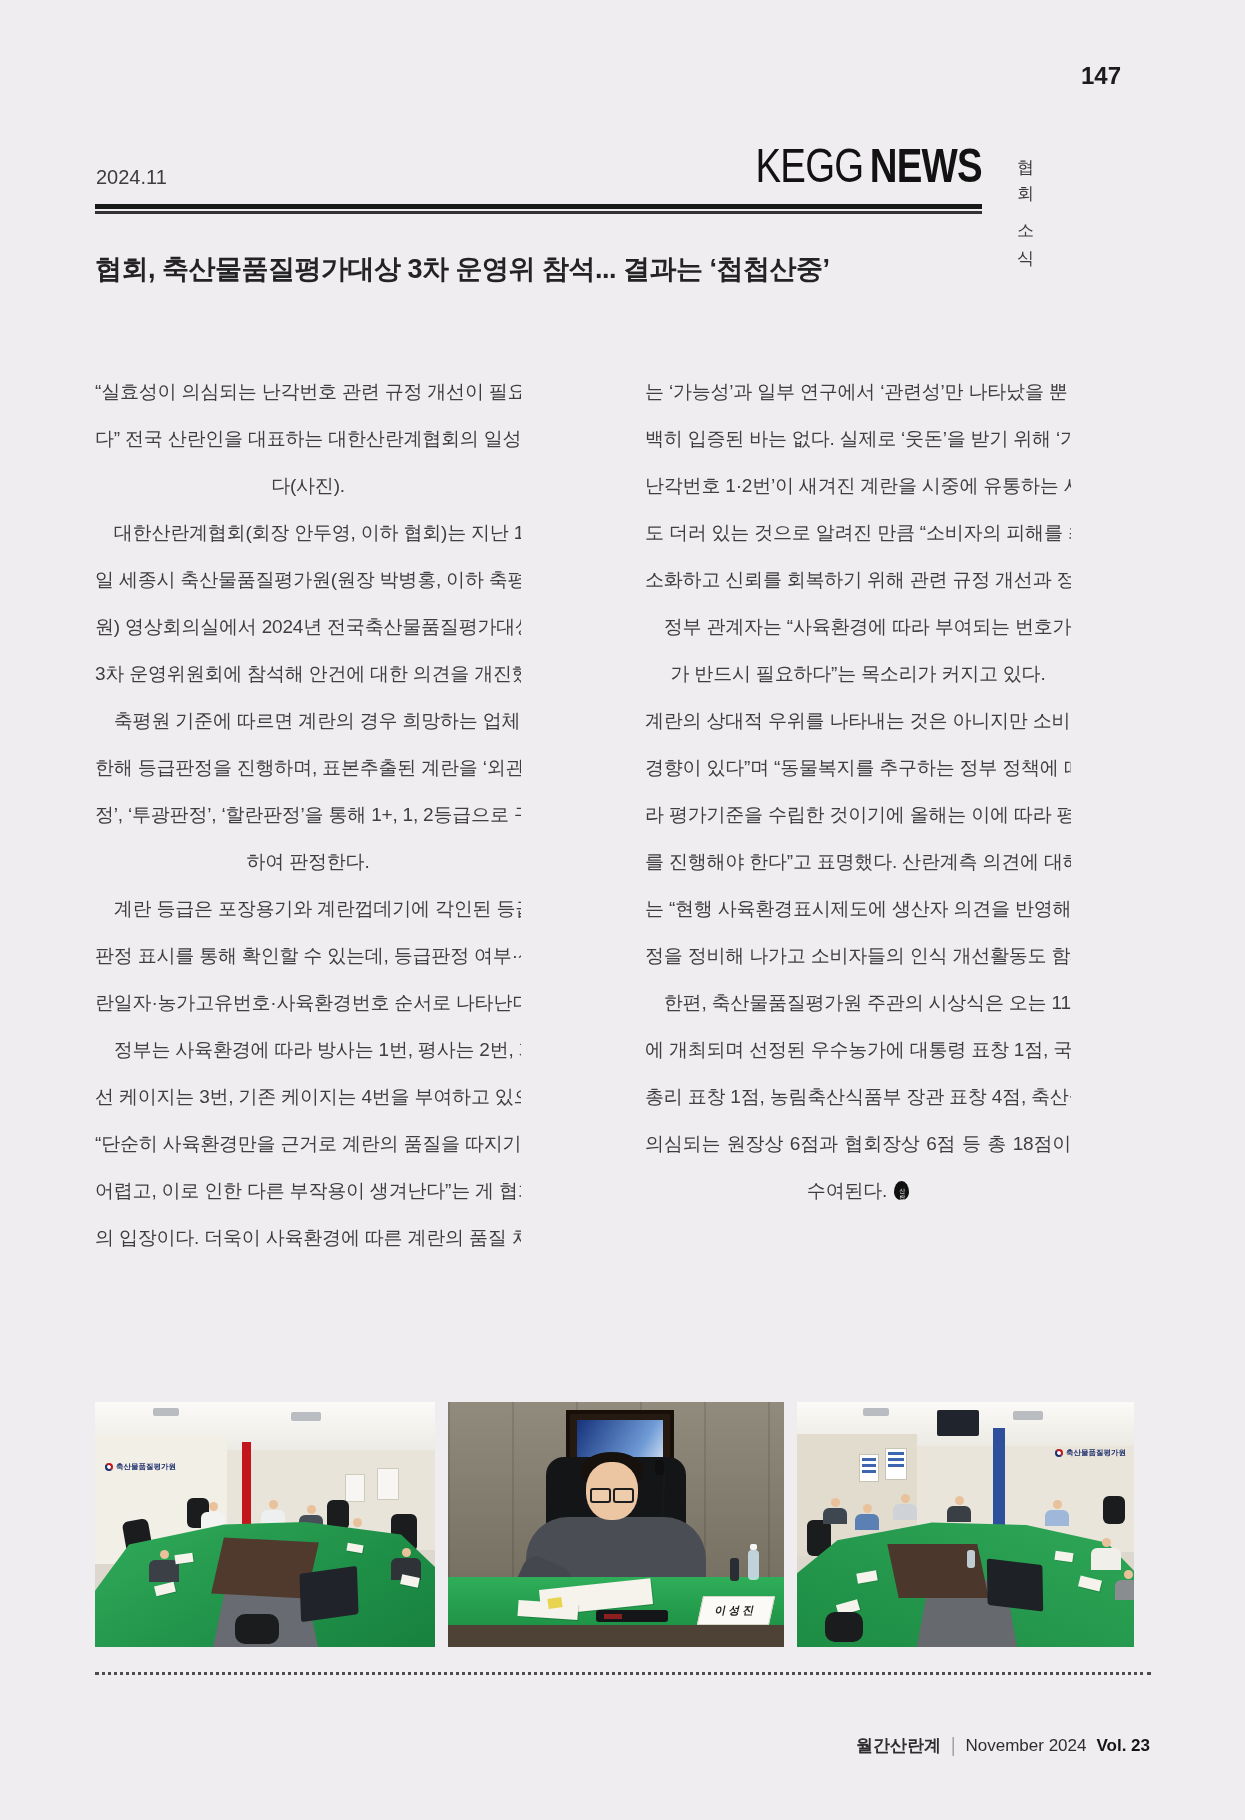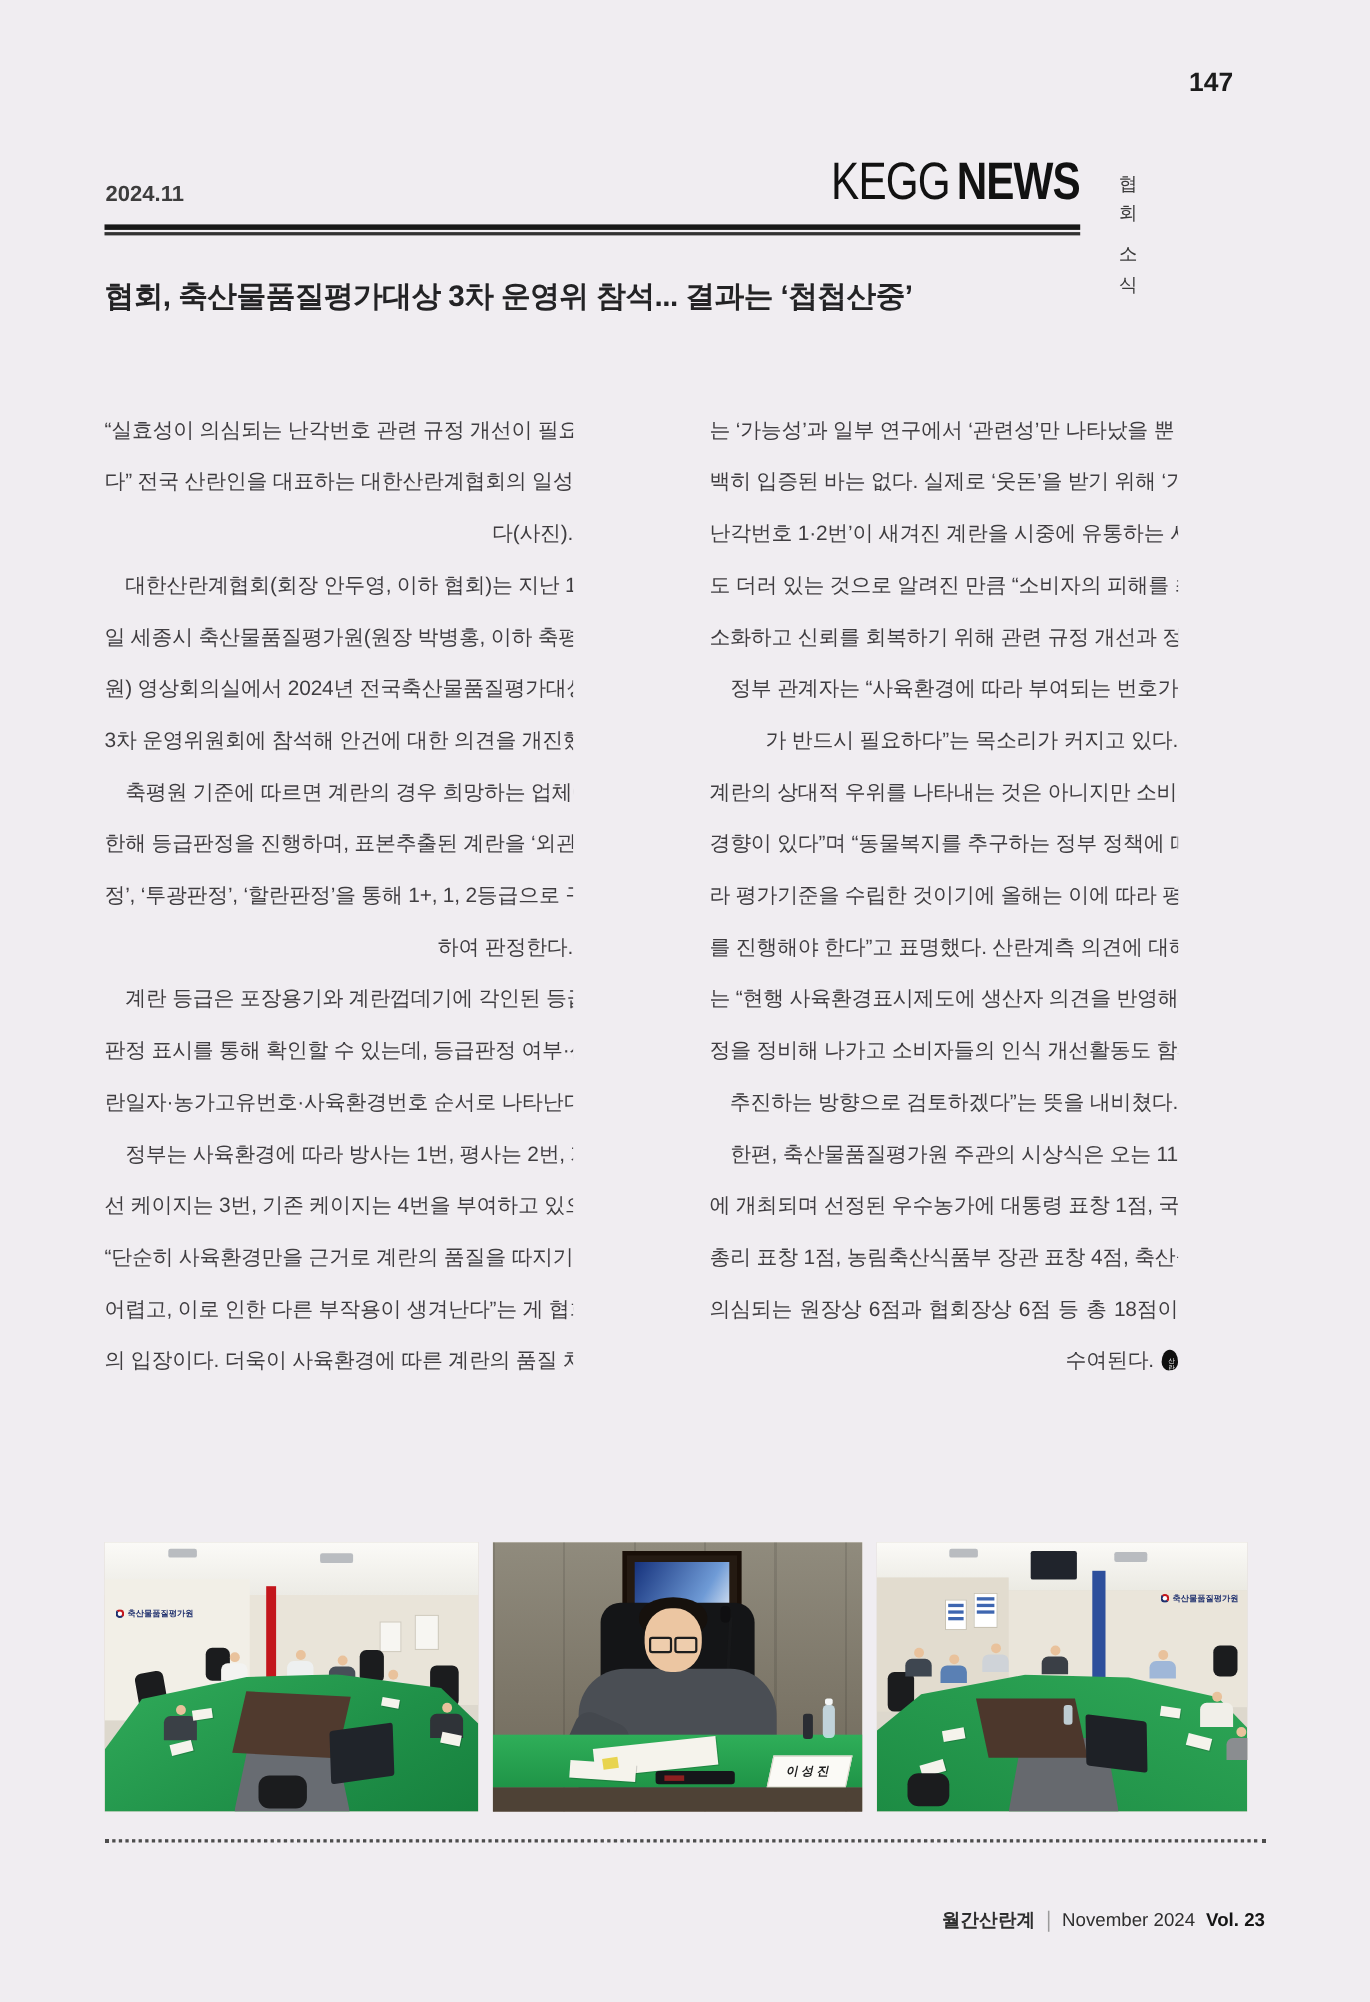--- a/index.html
+++ b/index.html
@@ -5,21 +5,21 @@
   html,body{margin:0;padding:0;}
   body{
     width:1245px;height:1820px;position:relative;overflow:hidden;
     background:#f0edf1;color:#3e3c3f;
     font-family:"Liberation Sans","DejaVu Sans",sans-serif;
   }
   .abs{position:absolute;}
 
   
   .page-number{position:absolute;top:62px;left:1053px;font-size:24px;font-weight:700;color:#1c1c1c;letter-spacing:0;margin-left:28px;}
-  .issue-date{position:absolute;left:96px;top:166px;font-size:20px;color:#3d3d3d;font-weight:bold;}
+  .issue-date{position:absolute;left:96px;top:166px;font-size:20px;color:#3d3d3d;}
   .masthead{position:absolute;left:95px;top:140px;width:887px;text-align:right;font-size:48px;line-height:1.1;color:#121212;white-space:nowrap;}
   .masthead-inner{display:inline-block;transform:scaleX(.8);transform-origin:100% 50%;letter-spacing:-1px;}
   .masthead .light{font-weight:400;}
   .masthead .bold{font-weight:800;margin-left:8px;}
   .rules{position:absolute;left:95px;top:204px;width:887px;}
   .rule-thick{height:5px;background:#181818;}
   .rule-thin{height:3px;background:#323232;margin-top:2px;}
   .section-vertical{
     position:absolute;left:1014px;top:147px;writing-mode:vertical-rl;
     font-size:17px;letter-spacing:9px;color:#3a3a3a;
@@ -27,21 +27,21 @@
 
   
   .article-title{position:absolute;left:95px;top:251px;width:980px;font-size:27px;font-weight:800;color:#232325;letter-spacing:-.5px;}
   .col{position:absolute;top:368px;width:426px;}
   .col-left{left:95px;}
   .col-right{left:645px;}
   .bline{
     height:47px;line-height:47px;font-size:19px;letter-spacing:-.2px;color:#3f3d40;
     text-align:justify;text-align-last:justify;overflow:hidden;white-space:nowrap;
   }
-  .bline.noj{text-align:right;text-align-last:auto;}
+  .bline.noj{text-align:center;text-align-last:auto;}
   .egg{
     display:inline-block;width:15px;height:19px;background:#101010;margin-left:7px;vertical-align:-3px;
     border-radius:50% 50% 46% 46%/60% 60% 42% 42%;position:relative;
   }
   .egg span{position:absolute;left:4px;top:3px;writing-mode:vertical-rl;font-size:6px;line-height:7px;color:#fff;letter-spacing:0;}
 
   
   .photos{position:absolute;left:95px;top:1402px;width:1038px;height:245px;display:flex;gap:13px;}
   .photo{position:relative;overflow:hidden;background:#ddd8cd;flex:none;height:245px;}
   .photo1{width:340px;}
@@ -197,21 +197,20 @@
       <div class="bline">경향이 있다”며 “동물복지를 추구하는 정부 정책에 따</div>
 
       <div class="bline">라 평가기준을 수립한 것이기에 올해는 이에 따라 평가</div>
 
       <div class="bline">를 진행해야 한다”고 표명했다. 산란계측 의견에 대해서</div>
 
       <div class="bline">는 “현행 사육환경표시제도에 생산자 의견을 반영해 규</div>
 
       <div class="bline">정을 정비해 나가고 소비자들의 인식 개선활동도 함께</div>
 
-      <div class="bline noj">추진하는 방향으로 검토하겠다”는 뜻을 내비쳤다.</div>
 
       <div class="bline">　한편, 축산물품질평가원 주관의 시상식은 오는 11월</div>
 
       <div class="bline">에 개최되며 선정된 우수농가에 대통령 표창 1점, 국무</div>
 
       <div class="bline">총리 표창 1점, 농림축산식품부 장관 표창 4점, 축산물</div>
 
       <div class="bline">의심되는 원장상 6점과 협회장상 6점 등 총 18점이</div>
     </div>
   <div class="bline noj">

